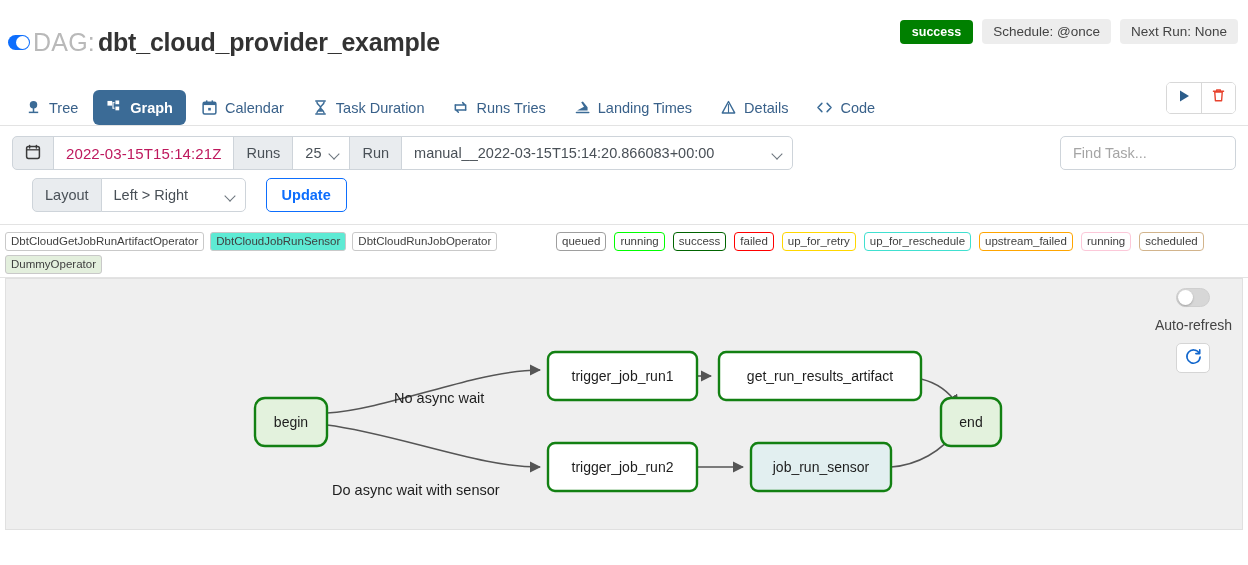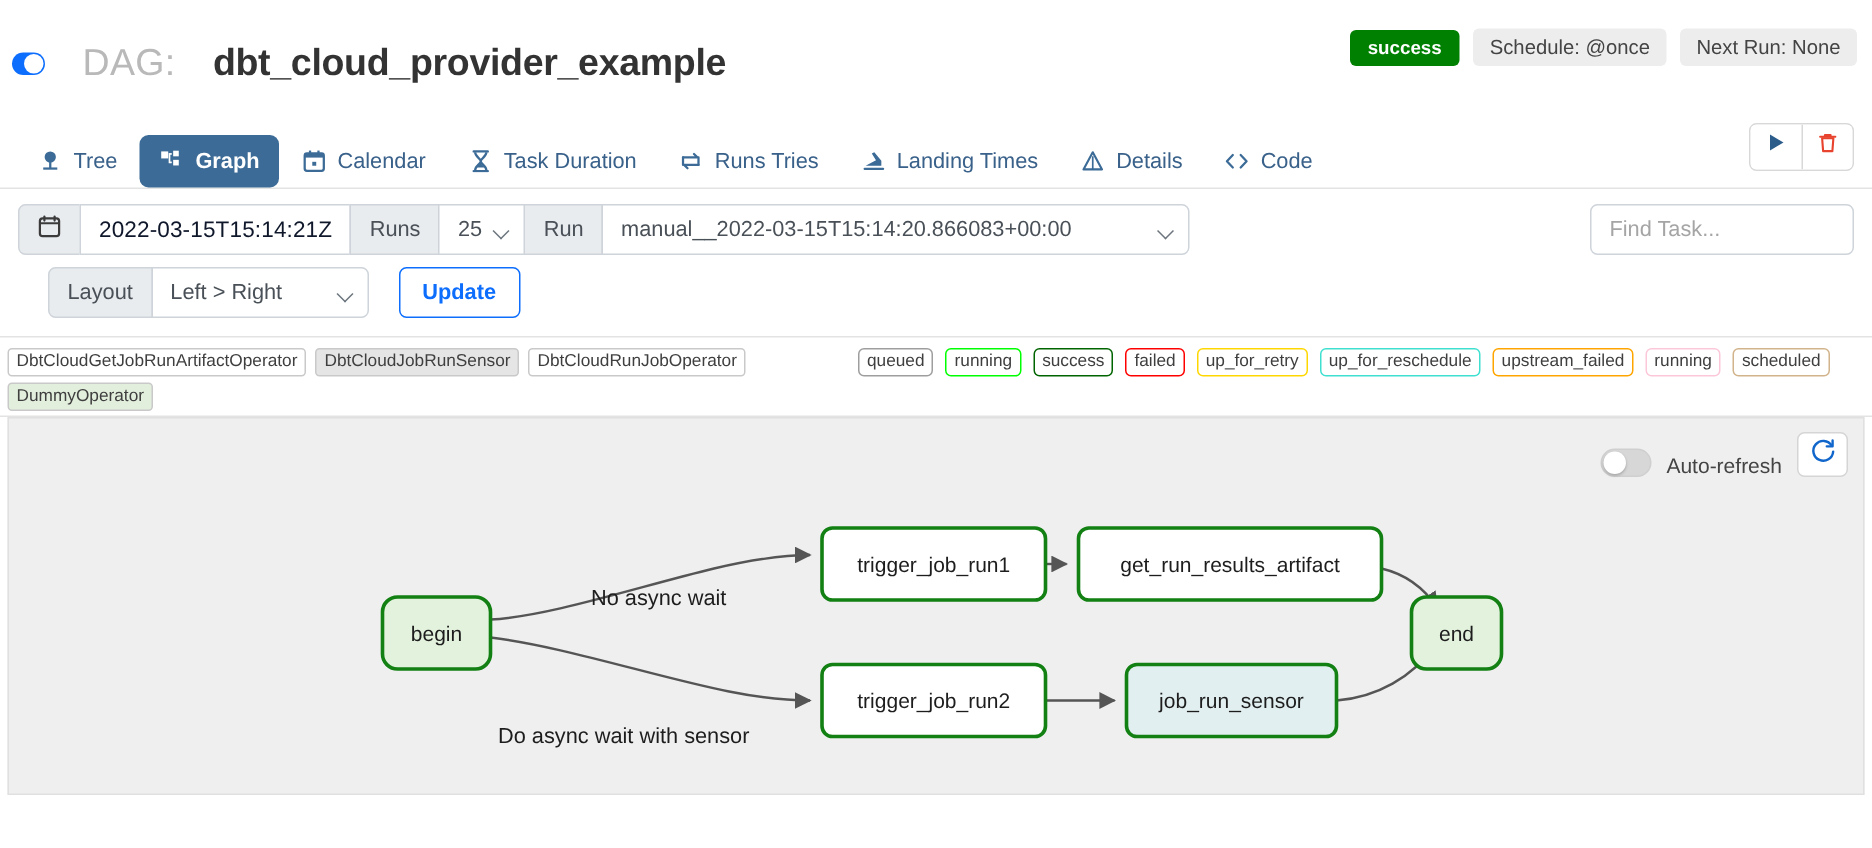--- a/index.html
+++ b/index.html
@@ -15,21 +15,21 @@
 
   
   .header {
     position: relative;
     height: 70px;
     padding: 0 12px;
   }
   .dag-title-row {
     position: absolute;
     left: 8px; top: 28px;
-    display: flex; align-items: center; gap: 25px;
+    display: flex; align-items: center; gap: 3px;
   }
   .toggle-pill {
     width: 22px; height: 15px; border-radius: 8px;
     background: #0d6efd; position: relative; flex: none;
   }
   .toggle-pill::after {
     content: ""; position: absolute; right: 1px; top: 1px;
     width: 13px; height: 13px; border-radius: 50%; background: #fff;
   }
   .dag-label {
@@ -102,21 +102,21 @@
   .sel {
     background: #fff; color: #495057; font-size: 14.5px;
     padding: 6px 28px 6px 12px; display: flex; align-items: center;
     position: relative; height: 34px; white-space: nowrap;
   }
   .sel::after {
     content: ""; position: absolute; right: 11px; top: 13px;
     width: 7px; height: 7px; border-right: 1.6px solid #6c757d; border-bottom: 1.6px solid #6c757d;
     transform: rotate(45deg);
   }
-  .date-val { font-size: 15px; color: #0f172a; letter-spacing: .1px; }
+  .date-val { font-size: 15px; color: #be185d; letter-spacing: .1px; }
   .btn-update {
     margin-left: 8px; background: #fff; color: #0d6efd;
     border: 1px solid #0d6efd; border-radius: 5px;
     font-size: 14.5px; font-weight: 700; padding: 6px 15px; height: 34px;
     display: flex; align-items: center; cursor: pointer;
   }
   .findtask {
     position: absolute; right: 12px; top: 10px;
     width: 176px; height: 34px;
     border: 1px solid #ced4da; border-radius: 5px;
@@ -135,21 +135,21 @@
     position: absolute; left: 5px; top: 7px;
     width: 530px;
     display: flex; flex-wrap: wrap; gap: 4px 6px;
   }
   .op-chip {
     font-size: 11.5px; color: #3f3f3f;
     border: 1px solid #c9c9c9; border-radius: 3px;
     padding: 1px 5px; background: #fff; white-space: nowrap; line-height: 15px;
   }
   .legend-states {
-    position: absolute; left: 572px; top: 7px;
+    position: absolute; left: 556px; top: 7px;
     right: 4px;
     display: flex; flex-wrap: wrap; gap: 14px 8px; align-items: center;
   }
   .state-chip {
     font-size: 11.5px; color: #3f3f3f;
     border: 1.5px solid #888; border-radius: 4px;
     padding: 1px 5px; background: #fff; white-space: nowrap; line-height: 15px;
   }
   .state-plain { font-size: 11.5px; color: #3f3f3f; padding: 1px 2px; line-height: 15px; }
 
@@ -157,21 +157,21 @@
   .graphwrap {
     position: relative;
     margin: 0 5px;
     height: 252px;
     background: #efefef;
     border: 1px solid #e0e0e0;
     overflow: hidden;
   }
   .graph-controls {
     position: absolute; right: 10px; top: 9px;
-    display: flex; align-items: flex-end; gap: 10px; z-index: 5;
+    display: flex; align-items: center; gap: 10px; z-index: 5; flex-direction: column;
   }
   .switch {
     width: 34px; height: 19px; border-radius: 10px;
     background: #d7d7d7; border: 1px solid #cfcfcf; position: relative; cursor: pointer;
   }
   .switch::after {
     content: ""; position: absolute; left: 1px; top: 1px;
     width: 15px; height: 15px; border-radius: 50%; background: #fff;
     box-shadow: 0 1px 2px rgba(0,0,0,.25);
   }
@@ -344,21 +344,21 @@
       </div>
       <div class="btn-update">Update</div>
     </div>
 
     <div class="findtask">Find Task...</div>
   </div>
 
   <div class="legendbar">
     <div class="legend-ops">
       <span class="op-chip" style="background:#ffffff">DbtCloudGetJobRunArtifactOperator</span>
-      <span class="op-chip" style="background:#e5e5e5">DbtCloudJobRunSensor</span>
+      <span class="op-chip" style="background:#5eead4">DbtCloudJobRunSensor</span>
       <span class="op-chip" style="background:#ffffff">DbtCloudRunJobOperator</span>
       <span class="op-chip" style="background:#e3efdd">DummyOperator</span>
     </div>
     <div class="legend-states">
       <span class="state-chip" style="border-color:#9e9e9e">queued</span>
       <span class="state-chip" style="border-color:#00ff00">running</span>
       <span class="state-chip" style="border-color:#006400">success</span>
       <span class="state-chip" style="border-color:#ff0000">failed</span>
       <span class="state-chip" style="border-color:#ffd700">up_for_retry</span>
       <span class="state-chip" style="border-color:#40e0d0">up_for_reschedule</span>

